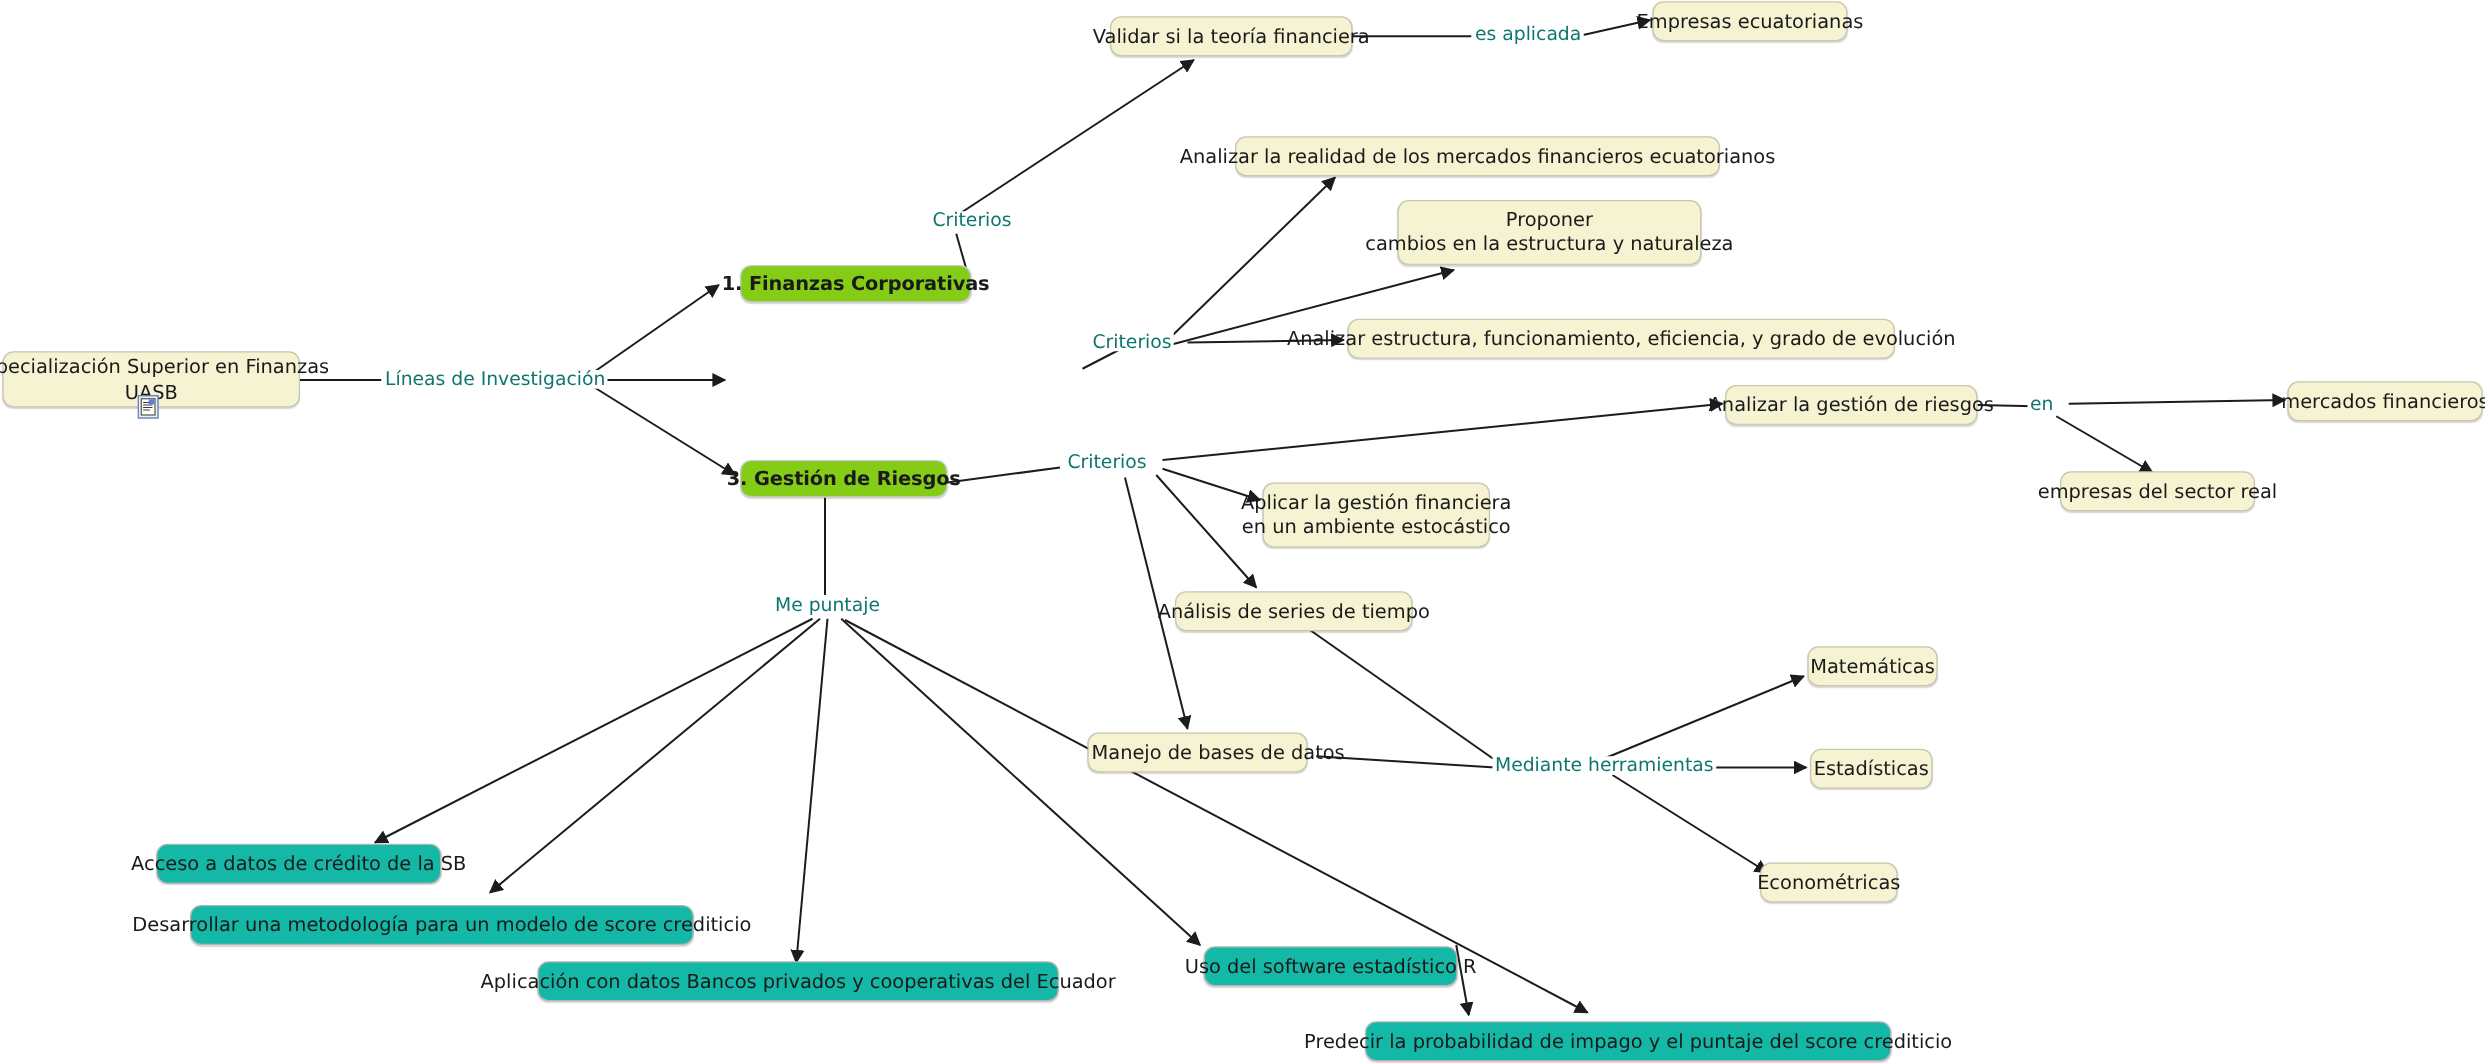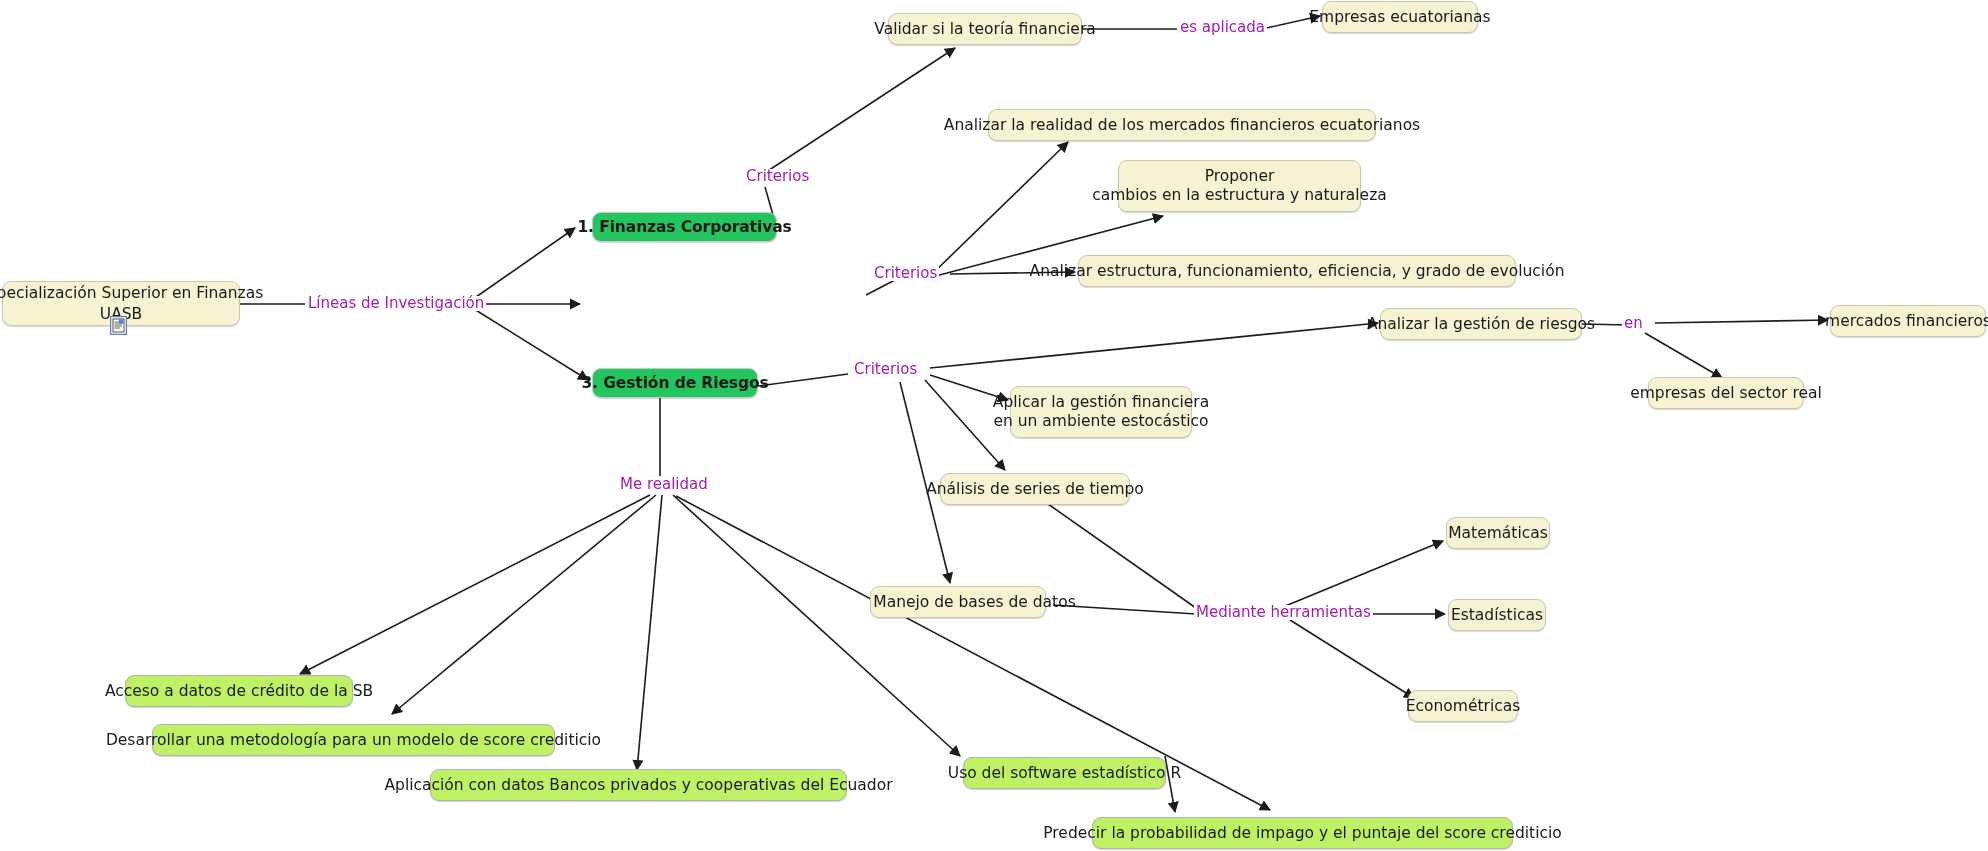--- a/index.html
+++ b/index.html
@@ -40,41 +40,41 @@
     box-shadow: 0 1px 1px rgba(0,0,0,0.16);
     display: flex;
     align-items: center;
     justify-content: center;
   }
   .node.cream {
     background: #f5f3d2;
     border-color: #c9c7ad;
   }
   .node.green {
-    background: #bef264;
+    background: #14b8a6;
     border-color: #b3b3b3;
   }
   .node.main {
-    background: #22c55e;
+    background: #84cc16;
     border-color: #c2cbcd;
     font-weight: bold;
     font-size: 15.5px;
     letter-spacing: -0.1px;
   }
   .node.root {
     background: #f5f3d2;
     border-color: #c9c7ad;
     font-size: 15.5px;
     flex-direction: column;
     line-height: 1.35;
   }
   .edge-label {
     position: absolute;
     font-size: 15px;
-    color: #a21caf;
+    color: #0f766e;
     white-space: nowrap;
     background: #ffffff;
     padding: 0 2px;
     line-height: 1;
   }
   .doc-icon {
     position: absolute;
     width: 17px;
     height: 19px;
   }
@@ -171,21 +171,21 @@
     <line x1="4.5" y1="12" x2="10" y2="12" stroke="#3a3a3a" stroke-width="0.8"></line>
     <rect x="9" y="3.5" width="4.5" height="4" fill="#5a7fd0"></rect>
   </svg>
 
   <div class="edge-label" style="left:306px; top:296px;">Líneas de Investigación</div>
   <div class="edge-label" style="left:744px; top:169px;">Criterios</div>
   <div class="edge-label" style="left:872px; top:266px;">Criterios</div>
   <div class="edge-label" style="left:852px; top:362px;">Criterios</div>
   <div class="edge-label" style="left:1178px; top:20px;">es aplicada</div>
   <div class="edge-label" style="left:1622px; top:316px;">en</div>
-  <div class="edge-label" style="left:618px; top:477px;">Me realidad</div>
+  <div class="edge-label" style="left:618px; top:477px;">Me puntaje</div>
   <div class="edge-label" style="left:1194px; top:605px;">Mediante herramientas</div>
 
   <div class="node main" style="left:592px; top:212px; width:185px; height:30px;">
     <span>1. Finanzas Corporativas</span>
   </div>
   <div class="node main" style="left:592px; top:368px; width:166px; height:30px;">
     <span>3. Gestión de Riesgos</span>
   </div>
 
   <div class="node cream" style="left:888px; top:13px; width:194px; height:32px;">

